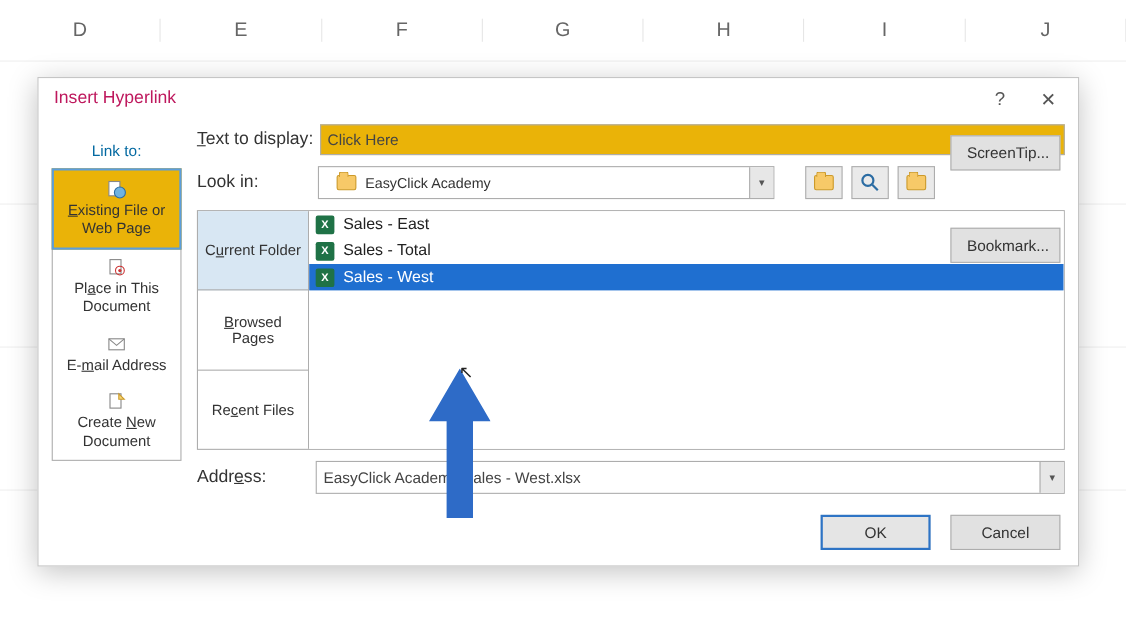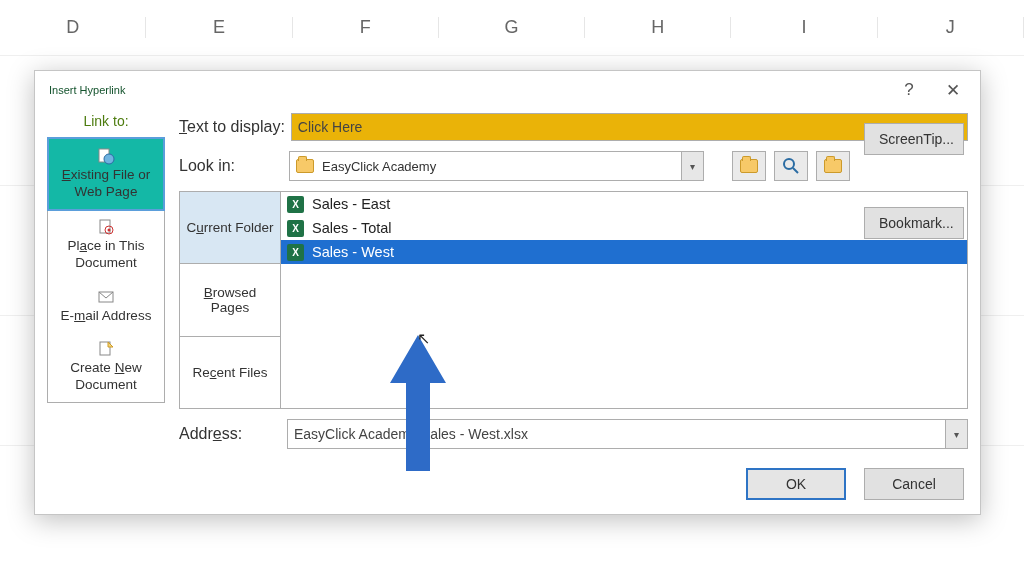--- a/index.html
+++ b/index.html
@@ -5,41 +5,41 @@
   html,body{margin:0;padding:0;font-family:"Segoe UI",Tahoma,sans-serif;font-size:13px;color:#333;background:#fff;width:1024px;height:576px;overflow:hidden}
   *{box-sizing:border-box}
   
   .col-headers{display:flex;height:55px;align-items:center;background:#fff;position:relative}
   .col-headers .col{flex:1;text-align:center;color:#666;font-size:18px;border-right:1px solid #e6e6e6}
   .gridlines{position:absolute;left:0;right:0;top:55px;bottom:0}
   .gridlines .row{height:130px;border-top:1px solid #efefef}
   
   .dialog{position:absolute;left:34px;top:70px;width:947px;height:445px;background:#fff;border:1px solid #c5c5c5;box-shadow:0 5px 25px rgba(0,0,0,.25)}
   .titlebar{height:38px;display:flex;align-items:center;justify-content:space-between;padding:0 6px 0 14px}
-  .titlebar .title{font-size:11px;color:#14532d}
+  .titlebar .title{font-size:16px;color:#be185d}
   .titlebar .ctrls{display:flex;gap:2px}
   .titlebar .ctrl{width:42px;height:30px;display:flex;align-items:center;justify-content:center;color:#555;font-size:17px;cursor:pointer}
   .body{display:flex;padding:4px 12px 0 12px}
   
   .linkto-col{width:118px;display:flex;flex-direction:column;align-items:center}
-  .linkto-label{font-size:14px;color:#4d7c0f;margin:0 0 8px}
+  .linkto-label{font-size:14px;color:#0369a1;margin:16px 0 8px}
   .linkto-box{border:1px solid #adadad;width:118px;display:flex;flex-direction:column}
   .linkto-item{display:flex;flex-direction:column;align-items:center;justify-content:center;padding:8px 4px;text-align:center;font-size:13.5px;line-height:1.25;cursor:pointer;gap:2px}
-  .linkto-item.active{background:#14b8a6;border:2px solid #5b9edb;margin:-1px}
+  .linkto-item.active{background:#eab308;border:2px solid #5b9edb;margin:-1px}
   .linkto-item .ic{width:18px;height:18px;display:inline-block}
   .underline{text-decoration:underline}
   
   .main{flex:1;padding-left:14px;display:flex;flex-direction:column;gap:10px}
   .row1{display:flex;align-items:center;gap:6px}
   .lbl{font-size:16px;color:#333;min-width:102px}
   .txt{flex:1;height:28px;border:1px solid #adadad;background:#eab308;padding:2px 6px;font-size:14px;color:#444}
   .btn{height:32px;border:1px solid #adadad;background:#e1e1e1;font-size:14px;padding:6px 14px;cursor:pointer;color:#333}
   .btn.primary{background:#e5e5e5;border:2px solid #2e74c5}
   .row-lookin{display:flex;align-items:center;gap:8px}
-  .lookin-combo{flex:1;height:30px;border:1px solid #adadad;display:flex;align-items:center;padding:0 6px;gap:8px;position:relative;max-width:415px}
+  .lookin-combo{flex:1;height:30px;border:1px solid #adadad;display:flex;align-items:center;padding:0 16px;gap:8px;position:relative;max-width:415px}
   .lookin-combo .drop{position:absolute;right:0;top:0;bottom:0;width:22px;border-left:1px solid #adadad;background:#e7e7e7;display:flex;align-items:center;justify-content:center}
   .toolbar-ic{width:34px;height:30px;border:1px solid #adadad;background:#eaeaea;display:flex;align-items:center;justify-content:center;cursor:pointer}
   .folder-ic{width:18px;height:14px;background:#f7c968;border:1px solid #cc9a2a;border-radius:2px;position:relative;display:inline-block}
   .folder-ic::before{content:"";position:absolute;left:1px;top:-4px;width:7px;height:4px;background:#f7c968;border:1px solid #cc9a2a;border-bottom:none;border-radius:2px 2px 0 0}
   
   .browse{display:flex;border:1px solid #adadad;height:218px}
   .tabs{width:101px;display:flex;flex-direction:column;border-right:1px solid #adadad}
   .tab{flex:1;display:flex;align-items:center;justify-content:center;text-align:center;font-size:13.5px;color:#333;padding:4px;cursor:pointer;border-bottom:1px solid #adadad}
   .tab:last-child{border-bottom:none}
   .tab.active{background:#d8e7f3}

